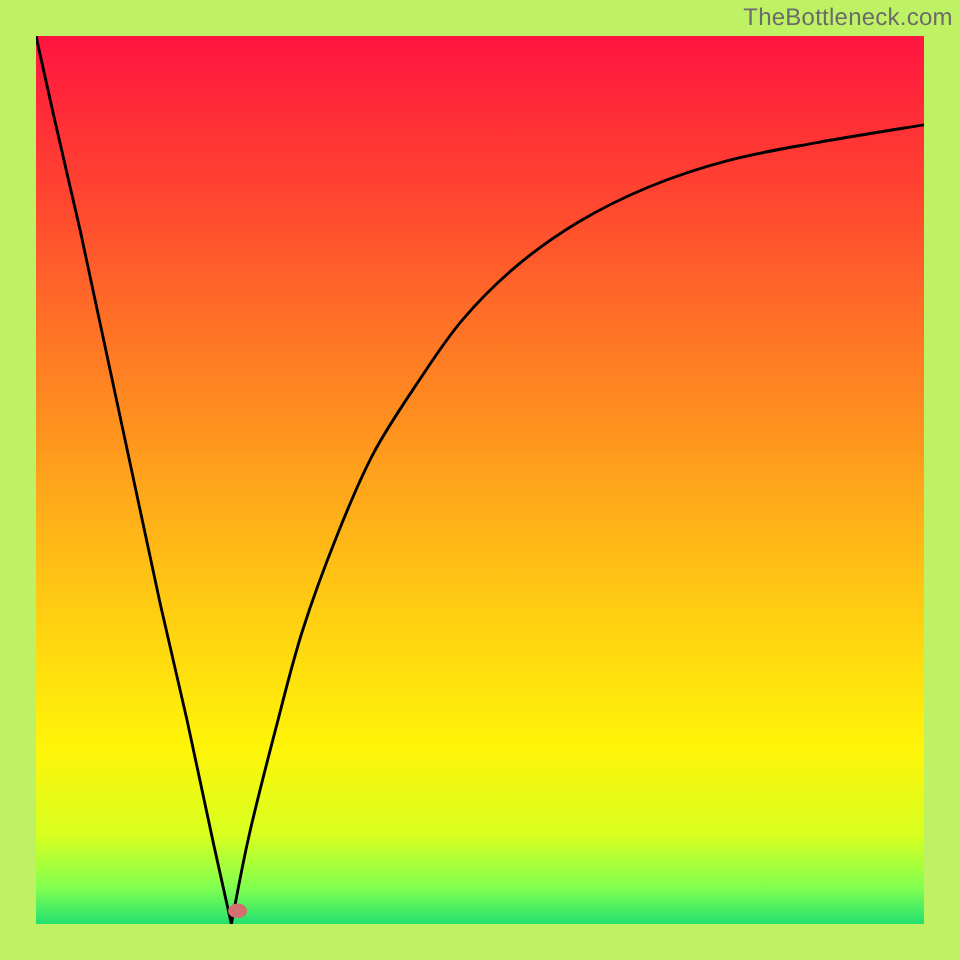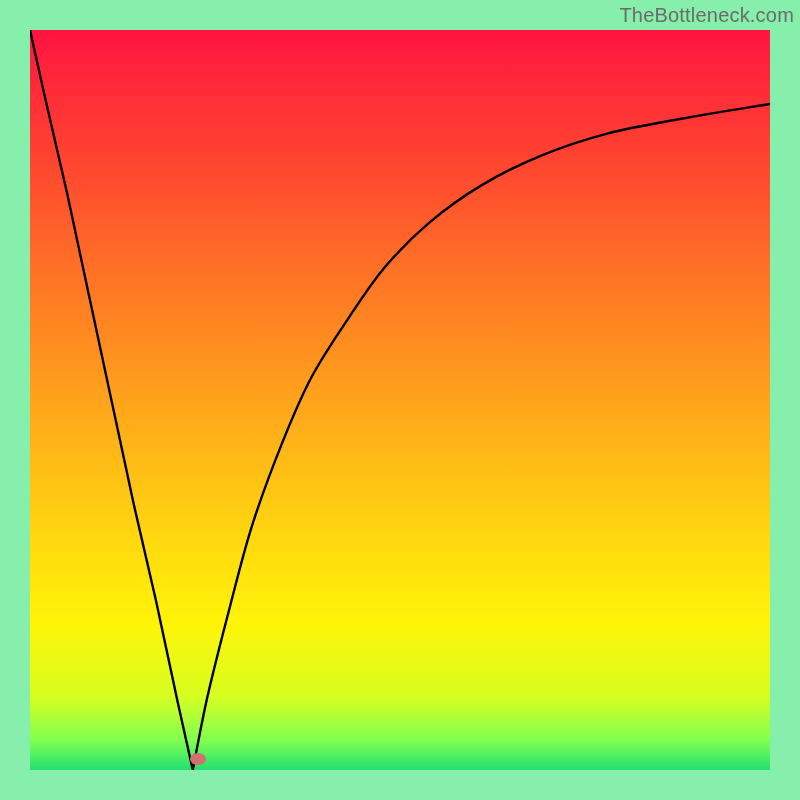--- a/index.html
+++ b/index.html
@@ -8,21 +8,21 @@
     width: 800px;
     height: 800px;
     overflow: hidden;
     background: #000;
     font-family: Arial, Helvetica, sans-serif;
   }
   .frame {
     position: relative;
     width: 800px;
     height: 800px;
-    background: #86efac;
+    background: #bef264;
   }
   .plot-area {
     position: absolute;
     left: 30px;
     top: 30px;
     width: 740px;
     height: 740px;
     background: linear-gradient(
       to bottom,
       #ff1440 0%,

